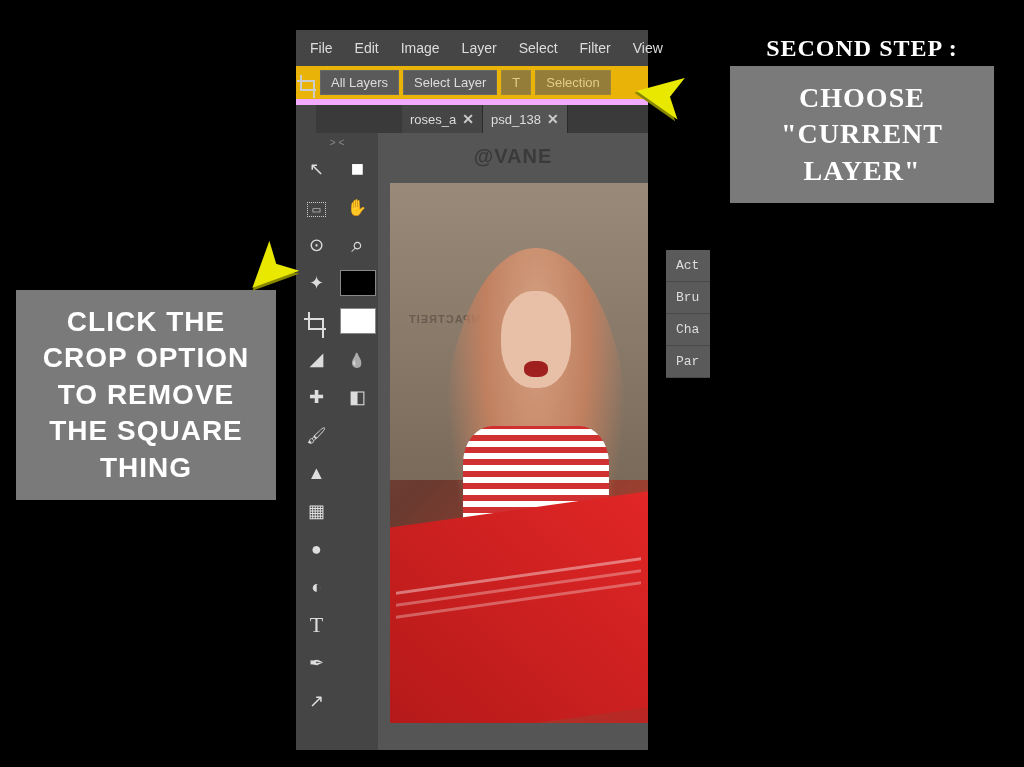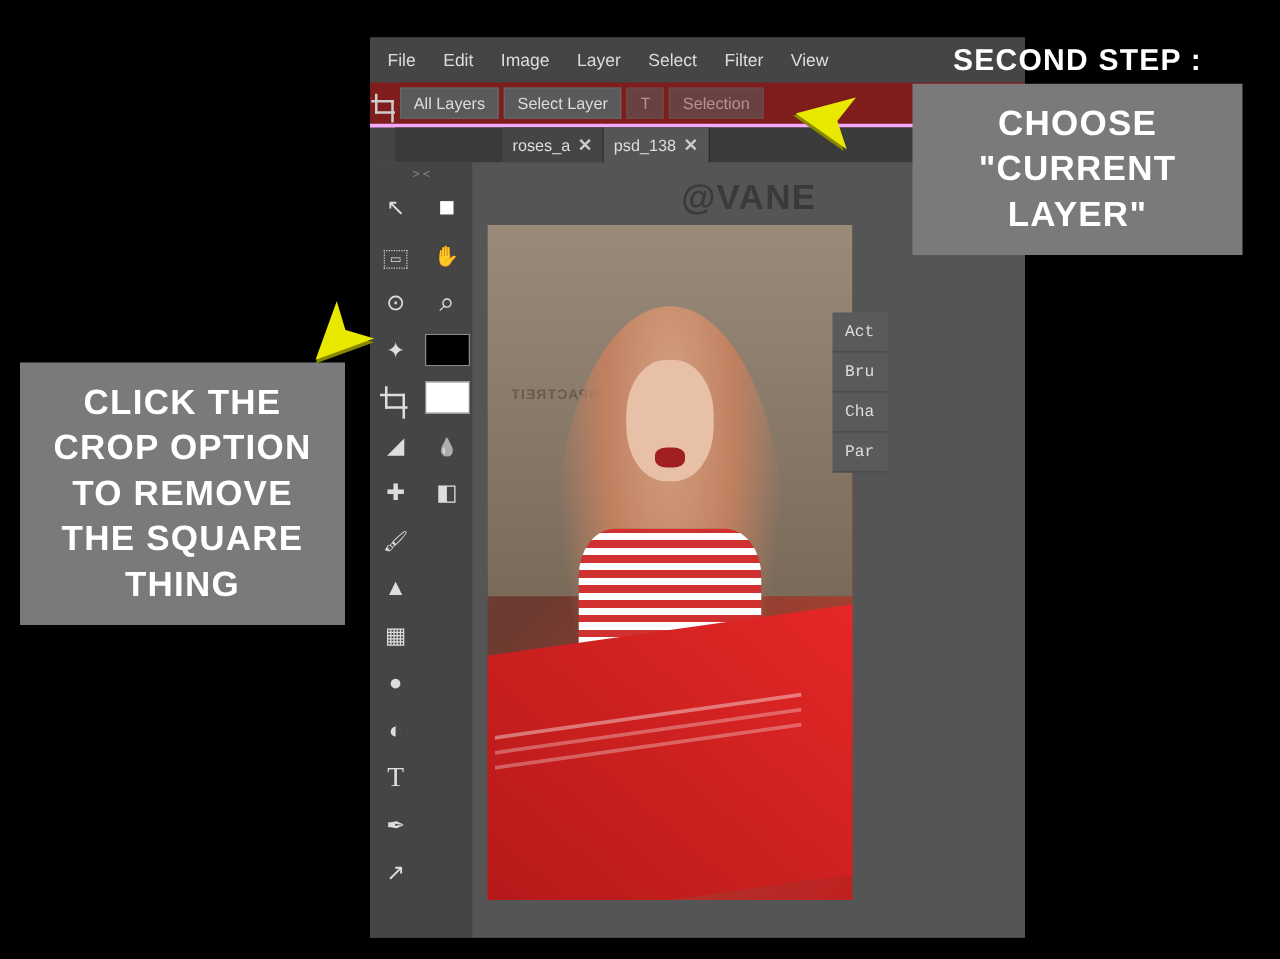--- a/index.html
+++ b/index.html
@@ -8,21 +8,21 @@
     height: 767px;
     background: #000;
     position: relative;
     font-family: Arial, sans-serif;
     overflow: hidden;
   }
   .editor-window {
     position: absolute;
     left: 296px;
     top: 30px;
-    width: 524px;
+    width: 352px;
     height: 720px;
     background: #454545;
     display: flex;
     flex-direction: column;
   }
   .menu-bar {
     display: flex;
     gap: 2px;
     padding: 6px 4px;
     background: #454545;
@@ -31,22 +31,22 @@
     color: #ddd;
     font-size: 14px;
     padding: 4px 10px;
     cursor: pointer;
   }
   .options-bar {
     display: flex;
     align-items: center;
     gap: 4px;
     padding: 4px;
-    background: #7f1d1d;
-    border-bottom: 3px solid #f0abfc;
+    background: #eab308;
+    border-bottom: 6px solid #f0abfc;
   }
   .option-btn {
     background: #5a5a5a;
     color: #ddd;
     font-size: 13px;
     padding: 4px 10px;
     border: 1px solid #666;
     cursor: pointer;
   }
   .option-btn.covered {
@@ -126,21 +126,21 @@
     background: #555;
     position: relative;
     overflow: hidden;
   }
   .watermark {
     position: absolute;
     top: 12px;
     left: 50%;
     transform: translateX(-50%);
     color: #3a3a3a;
-    font-size: 28px;
+    font-size: 20px;
     font-weight: 900;
     letter-spacing: 1px;
   }
   .canvas-image {
     position: absolute;
     left: 12px;
     top: 50px;
     width: 292px;
     height: 540px;
     background: linear-gradient(135deg, #8a5a4a 0%, #6a3a30 40%, #a04030 70%, #c02020 100%);
@@ -246,21 +246,21 @@
   .step-box {
     background: #7a7a7a;
     color: #fff;
     font-size: 28px;
     font-weight: 900;
     padding: 14px 12px;
     line-height: 1.3;
     letter-spacing: 1px;
   }
   .first-step { left: 16px; top: 290px; width: 260px; }
-  .second-step { left: 730px; top: 35px; width: 264px; }
+  .second-step { left: 730px; top: 35px; width: 264px; font-family: Liberation Serif, serif; }
   .arrow {
     position: absolute;
     font-size: 60px;
     color: #e8e800;
     font-weight: 900;
     text-shadow: 2px 2px 0 #888800;
   }
   .arrow-left { left: 636px; top: 58px; transform: scaleX(-1) rotate(-10deg); }
   .arrow-up { left: 243px; top: 234px; transform: rotate(-45deg) scaleX(-1); }
   

